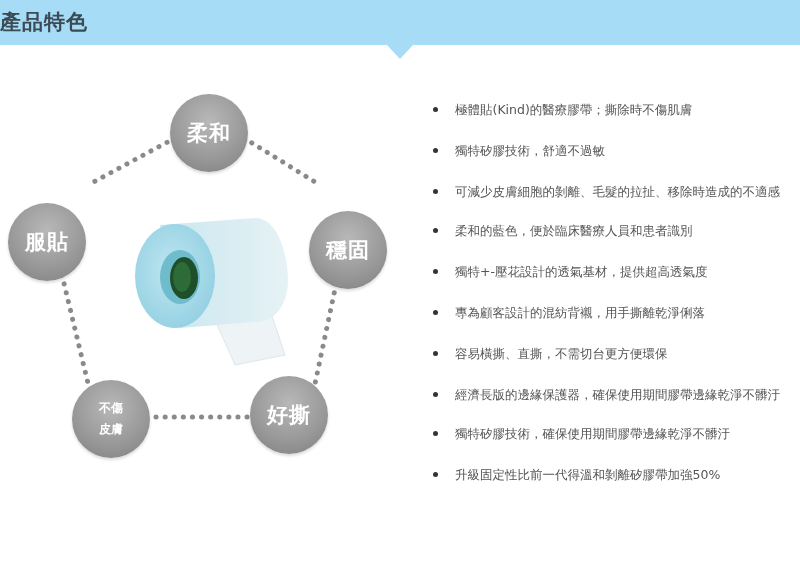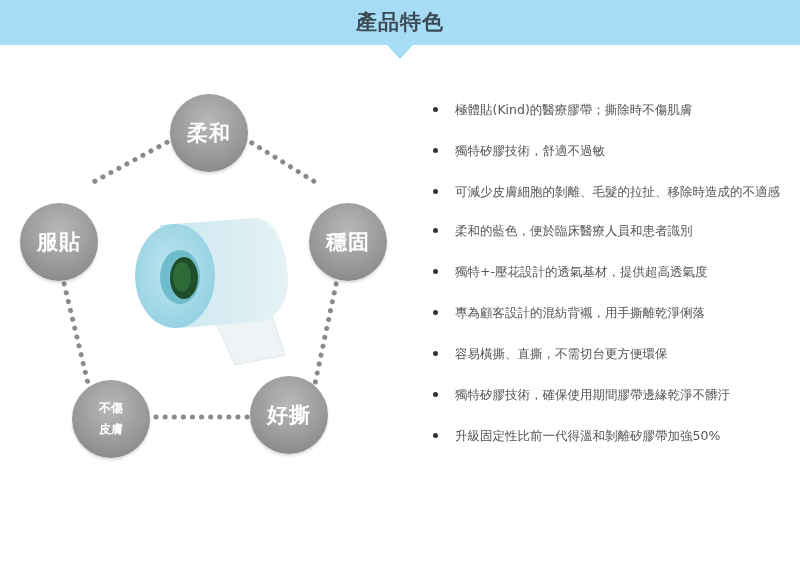--- a/index.html
+++ b/index.html
@@ -1,20 +1,20 @@
 <!DOCTYPE html>
 <html><head>
 <meta charset="utf-8">
 <style>
   html, body { margin:0; padding:0; }
   body { width:800px; height:567px; background:#ffffff; position:relative; overflow:hidden;
          font-family:"DejaVu Sans", sans-serif; }
   .banner { position:absolute; left:0; top:0; width:800px; height:45px; background:#a6dcf5; }
   .banner-title { position:absolute; left:0; top:0; width:800px; height:45px; line-height:45px;
-                  text-align:center; font-size:21px; font-weight:bold; color:#3c4a55; letter-spacing:1px; }
+                  text-align:left; font-size:21px; font-weight:bold; color:#3c4a55; letter-spacing:1px; }
   .banner-arrow { position:absolute; left:387px; top:45px; width:0; height:0;
                   border-left:13px solid transparent; border-right:13px solid transparent;
                   border-top:14px solid #a6dcf5; }
   .diagram { position:absolute; left:0; top:60px; width:420px; height:440px; }
   .circle { position:absolute; border-radius:50%;
             background:radial-gradient(circle at 50% 35%, #b8b8b8 0%, #9a9a9a 55%, #7e7e7e 100%);
             color:#ffffff; font-weight:bold; display:flex; align-items:center; justify-content:center;
             text-align:center; box-shadow:0 2px 3px rgba(0,0,0,0.15); }
   .circle span { display:block; }
   .c-big { font-size:21px; letter-spacing:1px; }
@@ -40,24 +40,24 @@
       <line x1="244" y1="78" x2="320" y2="125"></line>
       <line x1="62" y1="215" x2="92" y2="340"></line>
       <line x1="338" y1="215" x2="312" y2="338"></line>
       <line x1="156" y1="357" x2="248" y2="357"></line>
     </g>
   </svg>
 
   <div class="circle c-big" style="left:170px; top:34px; width:78px; height:78px;align-items:center;">
     <span>柔和</span>
   </div>
-  <div class="circle c-big" style="left:20px; top:143px; width:78px; height:78px;">
+  <div class="circle c-big" style="left:8px; top:143px; width:78px; height:78px;">
     <span>服貼</span>
   </div>
-  <div class="circle c-big" style="left:309px; top:143px; width:78px; height:78px;">
+  <div class="circle c-big" style="left:309px; top:151px; width:78px; height:78px;">
     <span>穩固</span>
   </div>
   <div class="circle c-small" style="left:72px; top:320px; width:78px; height:78px;">
     <div>
       <span>不傷</span>
       <span>皮膚</span>
     </div>
   </div>
   <div class="circle c-big" style="left:250px; top:316px; width:78px; height:78px;">
     <span>好撕</span>
@@ -84,15 +84,16 @@
 </div>
 
 <ul class="features">
   <li style="margin-bottom:24px;">極體貼(Kind)的醫療膠帶；撕除時不傷肌膚</li>
   <li style="margin-bottom:24px;">獨特矽膠技術，舒適不過敏</li>
   <li style="margin-bottom:22px;">可減少皮膚細胞的剝離、毛髮的拉扯、移除時造成的不適感</li>
   <li style="margin-bottom:24px;">柔和的藍色，便於臨床醫療人員和患者識別</li>
   <li style="margin-bottom:24px;">獨特+-壓花設計的透氣基材，提供超高透氣度</li>
   <li style="margin-bottom:24px;">專為顧客設計的混紡背襯，用手撕離乾淨俐落</li>
   <li style="margin-bottom:24px;">容易橫撕、直撕，不需切台更方便環保</li>
+  <li style="margin-bottom:22px;">經濟長版的邊緣保護器，確保使用期間膠帶邊緣乾淨不髒汙</li>
   <li style="margin-bottom:24px;">獨特矽膠技術，確保使用期間膠帶邊緣乾淨不髒汙</li>
   <li>升級固定性比前一代得溫和剝離矽膠帶加強50%</li>
 </ul>
 
 </body></html>

